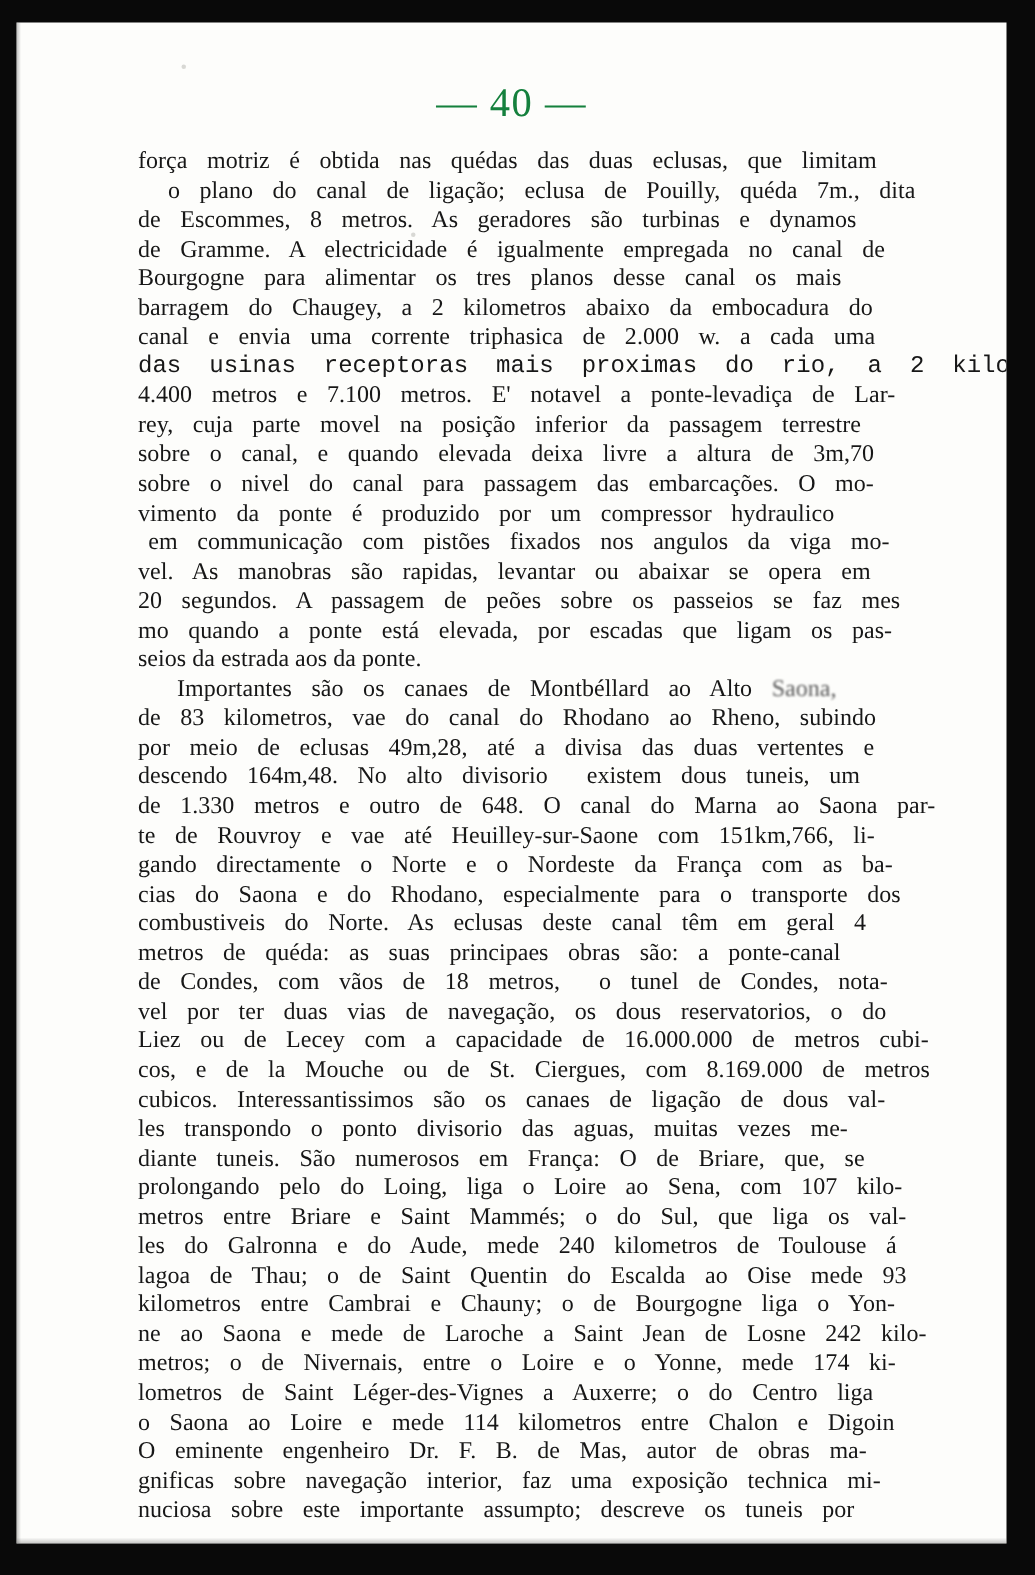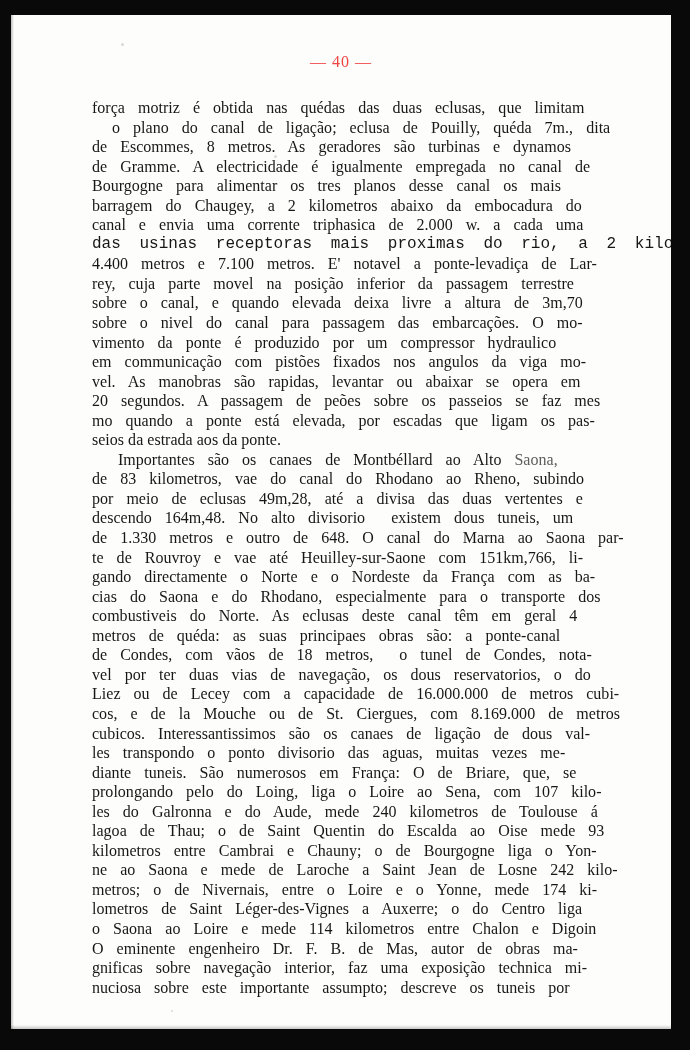--- a/index.html
+++ b/index.html
@@ -46,23 +46,23 @@
 
   .page-header {
     position: absolute;
     top: 38px;
     left: 0;
     right: 0;
     text-align: center;
   }
   .folio {
     display: inline-block;
-    font-size: 16px;
+    font-size: 27px;
     letter-spacing: 1px;
-    color: #ef4444;
+    color: #15803d;
     font-family: "Liberation Serif", "DejaVu Serif", serif;
     filter: blur(0.18px);
   }
 
   .body-column {
     position: absolute;
     left: 81px;
     top: 83px;
     width: 501px;
   }
@@ -123,21 +123,21 @@
         <div class="txt-line" style="word-spacing: 9px;">de Gramme. A electricidade é igualmente empregada no canal de</div>
         <div class="txt-line" style="word-spacing: 9px;">Bourgogne para alimentar os tres planos desse canal os mais</div>
         <div class="txt-line" style="word-spacing: 9px;">barragem do Chaugey, a 2 kilometros abaixo da embocadura do</div>
         <div class="txt-line" style="word-spacing: 9px;">canal e envia uma corrente triphasica de 2.000 w. a cada uma</div>
         <div class="txt-line" style="word-spacing: 9px; font-family: Liberation Mono, monospace;">das usinas receptoras mais proximas do rio, a 2 kilometros, a</div>
         <div class="txt-line" style="word-spacing: 9px;">4.400 metros e 7.100 metros. E' notavel a ponte-levadiça de Lar-</div>
         <div class="txt-line" style="word-spacing: 9px;">rey, cuja parte movel na posição inferior da passagem terrestre</div>
         <div class="txt-line" style="word-spacing: 9px;">sobre o canal, e quando elevada deixa livre a altura de 3m,70</div>
         <div class="txt-line" style="word-spacing: 9px;">sobre o nivel do canal para passagem das embarcações. O mo-</div>
         <div class="txt-line" style="word-spacing: 9px;">vimento da ponte é produzido por um compressor hydraulico</div>
-        <div class="txt-line" style="word-spacing: 9px;">em communicação com pistões fixados nos angulos da viga mo-</div>
+        <div class="txt-line" style="word-spacing: 9px; text-align: right;">em communicação com pistões fixados nos angulos da viga mo-</div>
         <div class="txt-line" style="word-spacing: 9px;">vel. As manobras são rapidas, levantar ou abaixar se opera em</div>
         <div class="txt-line" style="word-spacing: 9px;">20 segundos. A passagem de peões sobre os passeios se faz mes</div>
         <div class="txt-line" style="word-spacing: 9px;">mo quando a ponte está elevada, por escadas que ligam os pas-</div>
         <div class="txt-line" style="word-spacing: 0px;">seios da estrada aos da ponte.</div>
         <div class="txt-line indent" style="word-spacing: 9px;">Importantes são os canaes de Montbéllard ao Alto <span class="faded">Saona,</span></div>
         <div class="txt-line" style="word-spacing: 9px;">de 83 kilometros, vae do canal do Rhodano ao Rheno, subindo</div>
         <div class="txt-line" style="word-spacing: 9px;">por meio de eclusas 49m,28, até a divisa das duas vertentes e</div>
         <div class="txt-line" style="word-spacing: 9px;">descendo 164m,48. No alto divisorio  existem dous tuneis, um</div>
         <div class="txt-line" style="word-spacing: 9px;">de 1.330 metros e outro de 648. O canal do Marna ao Saona par-</div>
         <div class="txt-line" style="word-spacing: 9px;">te de Rouvroy e vae até Heuilley-sur-Saone com 151km,766, li-</div>
@@ -146,20 +146,21 @@
         <div class="txt-line" style="word-spacing: 9px;">combustiveis do Norte. As eclusas deste canal têm em geral 4</div>
         <div class="txt-line" style="word-spacing: 9px;">metros de quéda: as suas principaes obras são: a ponte-canal</div>
         <div class="txt-line" style="word-spacing: 9px;">de Condes, com vãos de 18 metros,  o tunel de Condes, nota-</div>
         <div class="txt-line" style="word-spacing: 9px;">vel por ter duas vias de navegação, os dous reservatorios, o do</div>
         <div class="txt-line" style="word-spacing: 9px;">Liez ou de Lecey com a capacidade de 16.000.000 de metros cubi-</div>
         <div class="txt-line" style="word-spacing: 9px;">cos, e de la Mouche ou de St. Ciergues, com 8.169.000 de metros</div>
         <div class="txt-line" style="word-spacing: 9px;">cubicos. Interessantissimos são os canaes de ligação de dous val-</div>
         <div class="txt-line" style="word-spacing: 9px;">les transpondo o ponto divisorio das aguas, muitas vezes me-</div>
         <div class="txt-line" style="word-spacing: 9px;">diante tuneis. São numerosos em França: O de Briare, que, se</div>
         <div class="txt-line" style="word-spacing: 9px;">prolongando pelo do Loing, liga o Loire ao Sena, com 107 kilo-</div>
+        <div class="txt-line" style="word-spacing: 9px;">metros entre Briare e Saint Mammés; o do Sul, que liga os val-</div>
         <div class="txt-line" style="word-spacing: 9px;">les do Galronna e do Aude, mede 240 kilometros de Toulouse á</div>
         <div class="txt-line" style="word-spacing: 9px;">lagoa de Thau; o de Saint Quentin do Escalda ao Oise mede 93</div>
         <div class="txt-line" style="word-spacing: 9px;">kilometros entre Cambrai e Chauny; o de Bourgogne liga o Yon-</div>
         <div class="txt-line" style="word-spacing: 9px;">ne ao Saona e mede de Laroche a Saint Jean de Losne 242 kilo-</div>
         <div class="txt-line" style="word-spacing: 9px; text-align: right;">metros; o de Nivernais, entre o Loire e o Yonne, mede 174 ki-</div>
         <div class="txt-line" style="word-spacing: 9px;">lometros de Saint Léger-des-Vignes a Auxerre; o do Centro liga</div>
         <div class="txt-line" style="word-spacing: 9px;">o Saona ao Loire e mede 114 kilometros entre Chalon e Digoin</div>
         <div class="txt-line" style="word-spacing: 9px;">O eminente engenheiro Dr. F. B. de Mas, autor de obras ma-</div>
         <div class="txt-line" style="word-spacing: 9px;">gnificas sobre navegação interior, faz uma exposição technica mi-</div>
         <div class="txt-line" style="word-spacing: 9px;">nuciosa sobre este importante assumpto; descreve os tuneis por</div>

